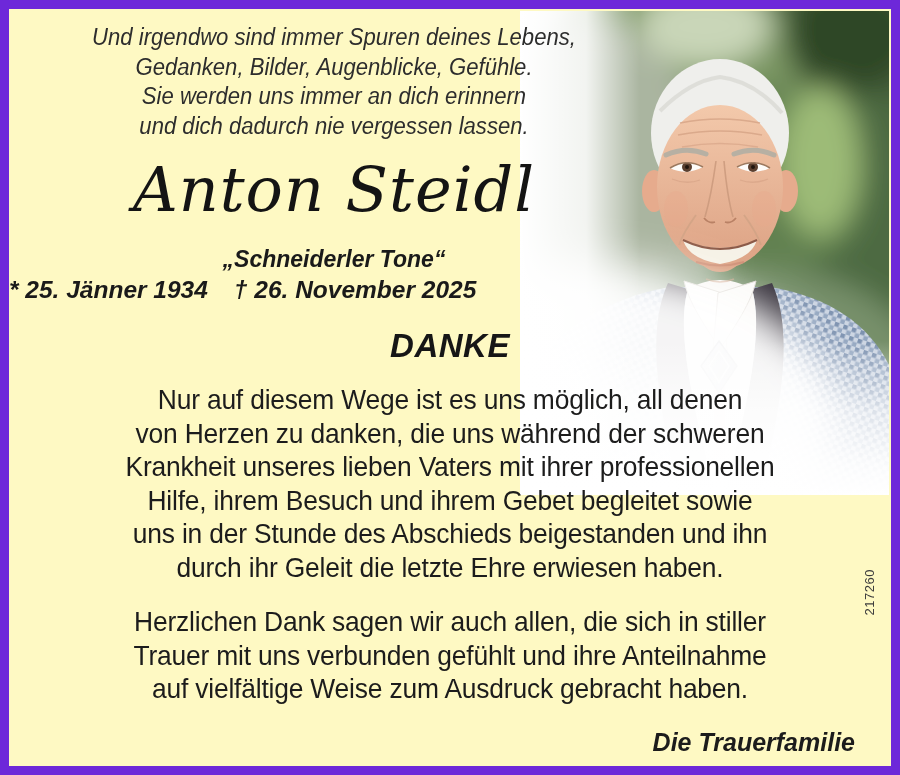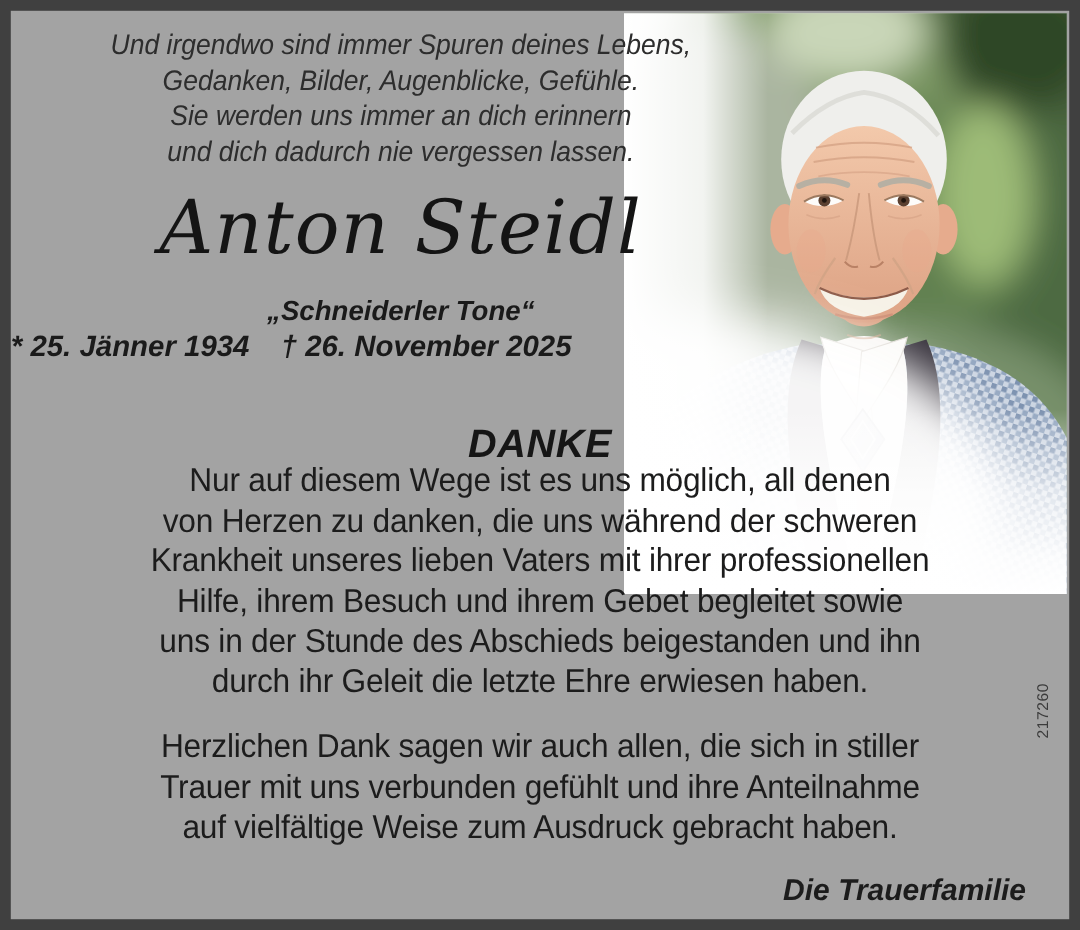--- a/index.html
+++ b/index.html
@@ -1,25 +1,25 @@
 <!DOCTYPE html>
 <html><head>
 <meta charset="utf-8">
 <style>
   html,body{margin:0;padding:0;background:#ffffff;}
   body{width:900px;height:775px;position:relative;font-family:"Liberation Sans",sans-serif;}
-  .card{position:absolute;inset:0;background:#a3a3a3;border:9px solid #404040;box-sizing:border-box;overflow:hidden;}
+  .card{position:absolute;inset:0;background:#fef9c3;border:9px solid #6d28d9;box-sizing:border-box;overflow:hidden;}
   .abs{position:absolute;}
   .txt{color:#1f1f1f;z-index:2;}
   .poem{left:0;top:14px;width:650px;text-align:center;font-style:italic;font-size:23.5px;line-height:29.5px;color:#2d2d2d;transform:scaleX(.94);transform-origin:50% 0;}
   .name{left:0;top:144px;width:650px;text-align:center;font-family:"DejaVu Serif",serif;font-style:italic;font-weight:400;font-size:62px;line-height:1.2;color:#141414;letter-spacing:1px;}
   .nickname{left:0;top:237px;width:650px;text-align:center;font-weight:bold;font-style:italic;font-size:23px;color:#1a1a1a;}
   .dates{left:0;top:267px;width:650px;font-weight:bold;font-style:italic;font-size:24.5px;color:#1a1a1a;}
   .dates .death{margin-left:26px;}
-  .danke{left:0;top:318px;width:882px;text-align:center;font-weight:bold;font-style:italic;font-size:33px;letter-spacing:.5px;color:#161616;margin-top:24px;}
+  .danke{left:0;top:318px;width:882px;text-align:center;font-weight:bold;font-style:italic;font-size:33px;letter-spacing:.5px;color:#161616;}
   .para{left:0;width:882px;text-align:center;font-size:27.5px;line-height:33.5px;color:#1c1c1c;transform:scaleX(.96);transform-origin:50% 0;letter-spacing:-.2px;}
   .para1{top:374px;}
   .para2{top:596px;}
   .footer-left{left:40px;top:719px;font-size:25px;color:#1c1c1c;letter-spacing:-.2px;}
   .footer-right{right:36px;top:719px;font-weight:bold;font-style:italic;font-size:25px;color:#1c1c1c;}
   .refnum{left:838px;top:577px;width:44px;text-align:center;font-size:13px;color:#3c3c3c;letter-spacing:.5px;transform:rotate(-90deg);z-index:3;}
   .photo{left:511px;top:2px;width:369px;height:484px;z-index:1;}
   .photo svg{display:block;width:100%;height:100%;}
 </style>
 </head>

